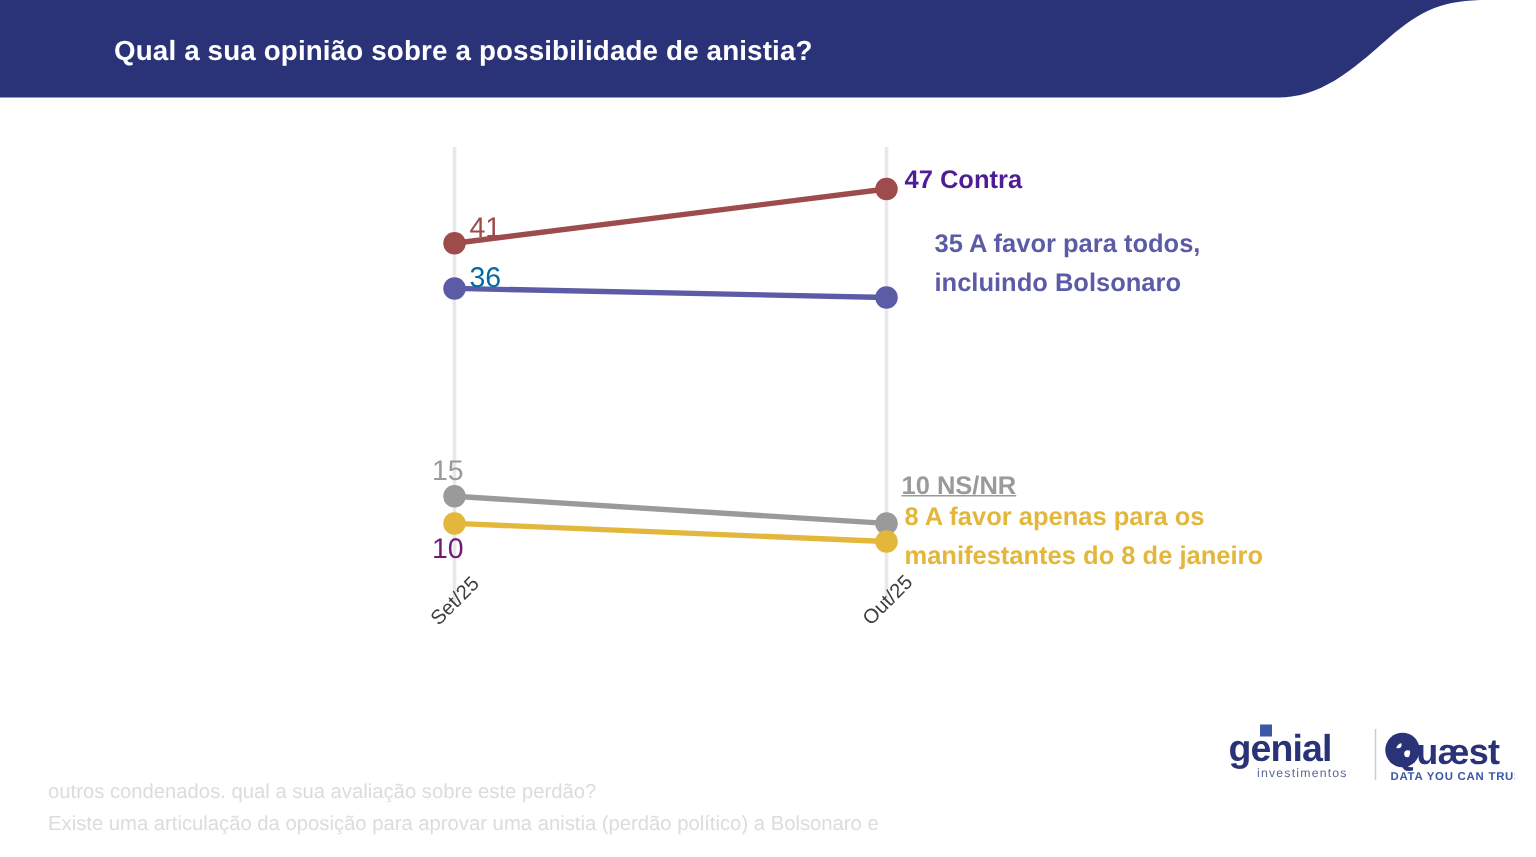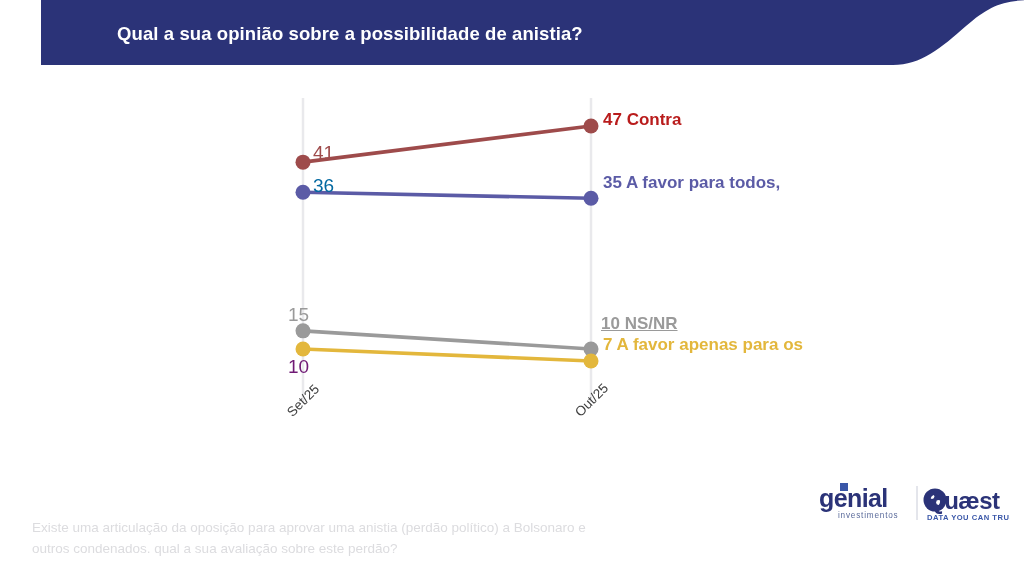--- a/index.html
+++ b/index.html
@@ -16,21 +16,20 @@
     height: 571px;
     background: #ffffff;
   }
 
   
   #header-banner {
     position: absolute;
     left: 0; top: 0;
     width: 872px;
     height: 80px;
-    margin-left: 41px;
   }
   #header-banner svg { display: block; }
   #page-title {
     position: absolute;
     left: 76px;
     top: 23px;
     font-size: 18.5px;
     font-weight: bold;
     color: #ffffff;
     letter-spacing: 0.1px;
@@ -137,44 +136,46 @@
     </svg>
 
     <div class="pt-value" style="left:313px; top:62px; color:#9e4b4b;">41</div>
 
     <div class="pt-value" style="left:313px; top:95px; color:#0369a1;">36</div>
 
     <div class="pt-value" style="left:288px; top:224px; color:#9a9a9a;">15</div>
 
     <div class="pt-value" style="left:288px; top:276px; color:#701a75;">10</div>
 
-    <div class="series-label" style="left:603px; top:27px; color:#b91c1c;">
+    <div class="series-label" style="left:603px; top:27px; color:#4c1d95;">
       <div>47 Contra</div>
     </div>
 
-    <div class="series-label" style="left:603px; top:70px; color:#5b5ba6;margin-top:20px;">
+    <div class="series-label" style="left:623px; top:70px; color:#5b5ba6;">
       <div>35 A favor para todos,</div>
+      <div>incluindo Bolsonaro</div>
     </div>
 
     <div class="series-label" style="left:601px; top:231px; color:#9a9a9a;text-decoration:underline;">
       <div>10 NS/NR</div>
     </div>
 
     <div class="series-label" style="left:603px; top:252px; color:#e3b73c;">
-      <div>7 A favor apenas para os</div>
+      <div>8 A favor apenas para os</div>
+      <div>manifestantes do 8 de janeiro</div>
     </div>
 
     <div class="axis-tick-label" style="left:284px; top:329px;">Set/25</div>
 
     <div class="axis-tick-label" style="left:572px; top:329px;">Out/25</div>
   </div>
 
   <div id="footer-note" style="color: rgb(220, 220, 223);">
+    <div>outros condenados. qual a sua avaliação sobre este perdão?</div>
     <div>Existe uma articulação da oposição para aprovar uma anistia (perdão político) a Bolsonaro e</div>
-    <div>outros condenados. qual a sua avaliação sobre este perdão?</div>
   </div>
 
   <div id="logos">
     <svg width="192" height="50" viewBox="0 0 192 50" xmlns="http://www.w3.org/2000/svg">
 
       <g>
         <rect x="22" y="3" width="8" height="8" fill="#3a57a8"></rect>
         <text x="1" y="27" font-family="'Liberation Sans', sans-serif" font-size="25" font-weight="bold" fill="#2b3378" letter-spacing="-0.6">genial</text>
         <text x="20" y="38" font-family="'Liberation Sans', sans-serif" font-size="8.2" fill="#5a6a9a" letter-spacing="0.8">investimentos</text>
       </g>

